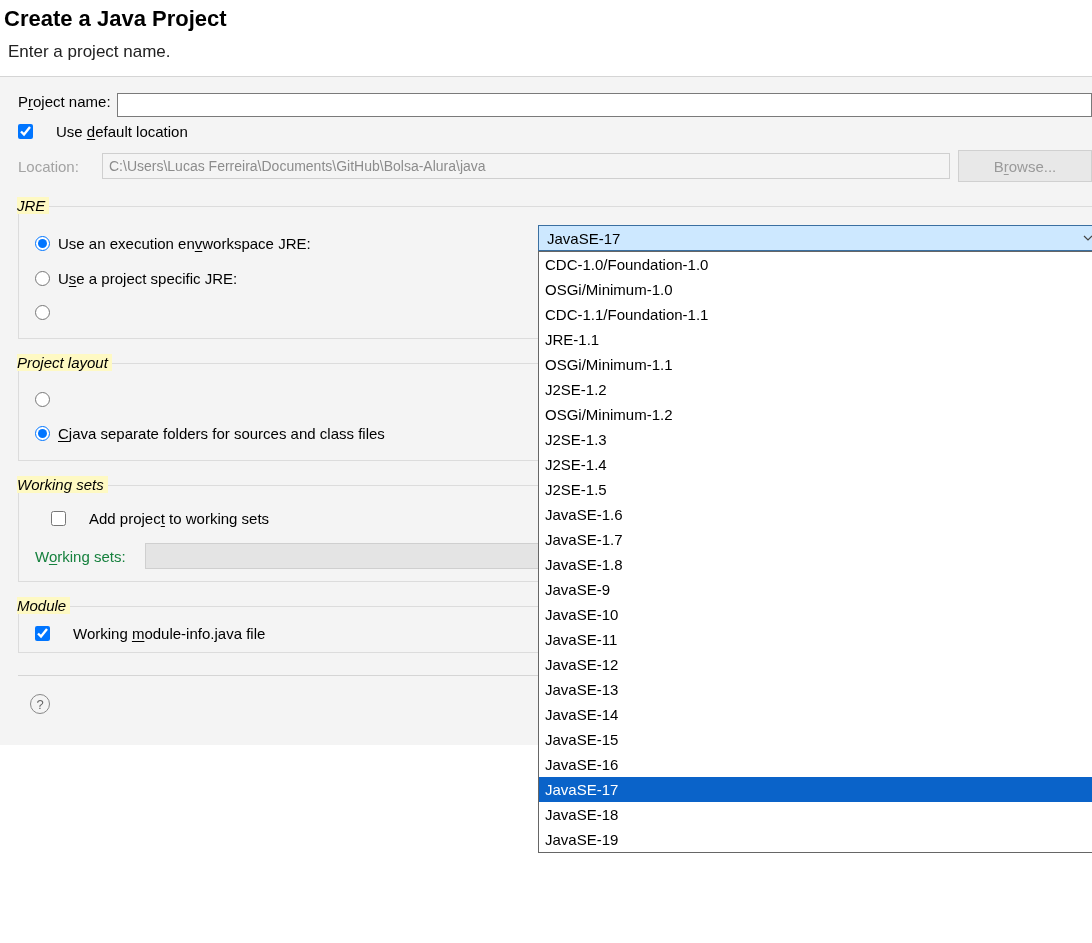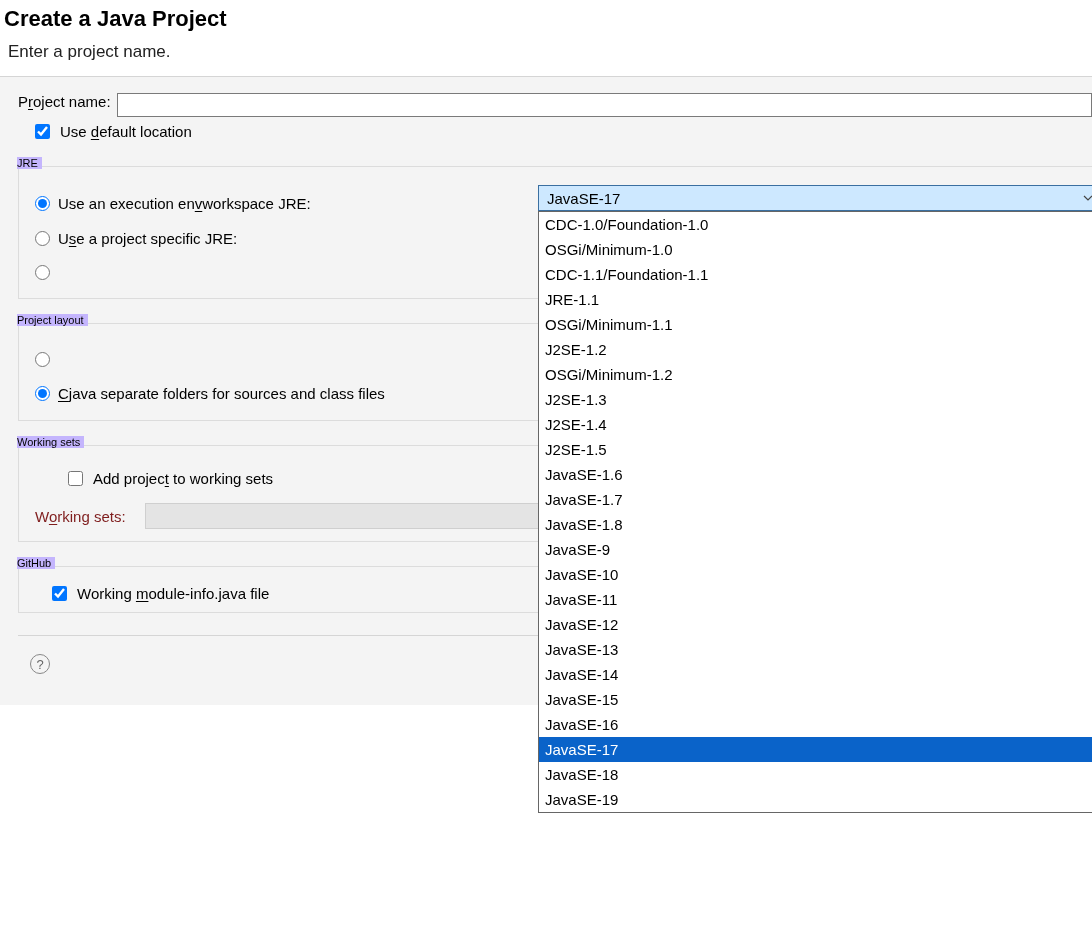--- a/index.html
+++ b/index.html
@@ -7,38 +7,38 @@
   .header { padding: 6px 4px 14px 4px; }
   .header h1 { font-size: 22px; font-weight: 700; margin: 0 0 10px 0; }
   .header .sub { margin: 0 0 0 4px; font-size: 17px; color: #222; }
   .sep { border-top: 1px solid #d5d5d5; }
   .content { background: #f4f4f4; padding: 16px 0 0 18px; width: 100%; }
   .row { display: flex; }
   .lbl { font-size: 15px; }
   .underline { text-decoration: underline; text-decoration-thickness: 1px; text-underline-offset: 2px; }
   .proj-name-row .lbl { margin-right: 6px; }
   .text-input { flex: 1; height: 24px; border: 1px solid #7a7a7a; background: #fff; padding: 0 4px; font-size: 14px; }
-  .check { display: inline-flex; align-items: center; gap: 10px; margin-left: 17px; }
+  .check { display: inline-flex; align-items: center; gap: 23px; }
   .check input[type=checkbox] { width: 15px; height: 15px; margin: 0; }
   .loc-row { display: flex; align-items: center; gap: 8px; margin-top: 8px; }
   .loc-lbl { color: #a3a3a3; width: 76px; }
   .loc-input { flex: 1; height: 26px; border: 1px solid #cfcfcf; background: #f4f4f4; color: #8c8c8c; padding: 0 6px; font-size: 14px; }
   .browse-btn { width: 134px; height: 32px; background: #e8e8e8; border: 1px solid #d0d0d0; color: #9a9a9a; font-size: 15px; cursor: default; }
   .group { position: relative; border: 1px solid #dcdcdc; border-right: none; margin: 24px 0 0 0; padding: 18px 16px 12px 16px; }
-  .group .legend { position: absolute; top: -10px; left: -2px; background: #c4b5fd; padding: 0 4px 0 0; font-size: 11px; }
+  .group .legend { position: absolute; top: -10px; left: -2px; background: #fef9c3; padding: 0 4px 0 0; font-size: 15px; font-style: italic; }
   .radio-row { display: flex; align-items: center; gap: 8px; margin: 10px 0 18px 0; }
   input[type=radio] { width: 15px; height: 15px; margin: 0; }
   .combo { position: absolute; left: 519px; width: 564px; }
   .combo-btn { width: 100%; height: 26px; border: 1px solid #3a6fa0; background: #cde8ff; display: flex; align-items: center; justify-content: space-between; padding: 0 8px; font-size: 15px; cursor: pointer; }
   .chevron { width: 10px; height: 10px; }
   .dropdown { position: absolute; top: 26px; left: 0; width: 100%; border: 1px solid #666; background: #fff; font-size: 15px; z-index: 10; }
   .dropdown .opt { padding: 1.5px 6px; line-height: 22px; cursor: pointer; white-space: nowrap; }
   .dropdown .opt.sel { background: #0a63c9; color: #fff; }
   .ws-row { display:flex; align-items:center; gap:8px; margin-top:14px; }
-  .ws-lbl { color:#7f1d1d; width:102px; }
+  .ws-lbl { color:#15803d; width:102px; }
   .ws-input { flex:1; height:26px; border:1px solid #cfcfcf; background:#e4e4e4; }
   .footer { border-top: 1px solid #d5d5d5; margin-top: 22px; padding: 18px 0 0 12px; height: 70px; display:flex; align-items:flex-start; }
   .help-icon { width: 20px; height: 20px; border: 1.5px solid #888; border-radius: 50%; display: inline-flex; align-items: center; justify-content: center; color: #666; font-size: 13px; cursor: pointer; }
   .section-gap { height: 6px; }
 </style>
 </head>
 <body>
 
 <div class="header">
   <h1>Create a Java Project</h1>
@@ -57,20 +57,27 @@
 
   <div class="section-gap"></div>
 
   <label class="check">
     <input type="checkbox" checked="" style="">
     <span>
       <span>Use </span><span class="underline">d</span><span>efault location</span>
     </span>
   </label>
 
+  <div class="loc-row">
+    <span class="loc-lbl">Location:</span>
+    <input class="loc-input" type="text" disabled="" value="C:\Users\Lucas Ferreira\Documents\GitHub\Bolsa-Alura\java" style="">
+    <button class="browse-btn" disabled="">
+      <span>B</span><span class="underline">r</span><span>owse...</span>
+    </button>
+  </div>
 
   
   <div class="group" style="position:relative;">
     <span class="legend">JRE</span>
 
     <div class="radio-row">
       <input type="radio" name="jre" checked="" style="">
       <span>
         <span>Use an execution en</span><span class="underline">v</span><span>workspace JRE:</span>
       </span>
@@ -149,21 +156,21 @@
     <div class="ws-row">
       <span class="ws-lbl">
         <span>W</span><span class="underline">o</span><span>rking sets:</span>
       </span>
       <div class="ws-input"></div>
     </div>
   </div>
 
   
   <div class="group" style="padding-bottom:8px;">
-    <span class="legend">GitHub</span>
+    <span class="legend">Module</span>
     <label class="check">
       <input type="checkbox" checked="" style="">
       <span>
         <span>Working </span><span class="underline">m</span><span>odule-info.java file</span>
       </span>
     </label>
   </div>
 
   <div class="footer">
     <span class="help-icon">?</span>

